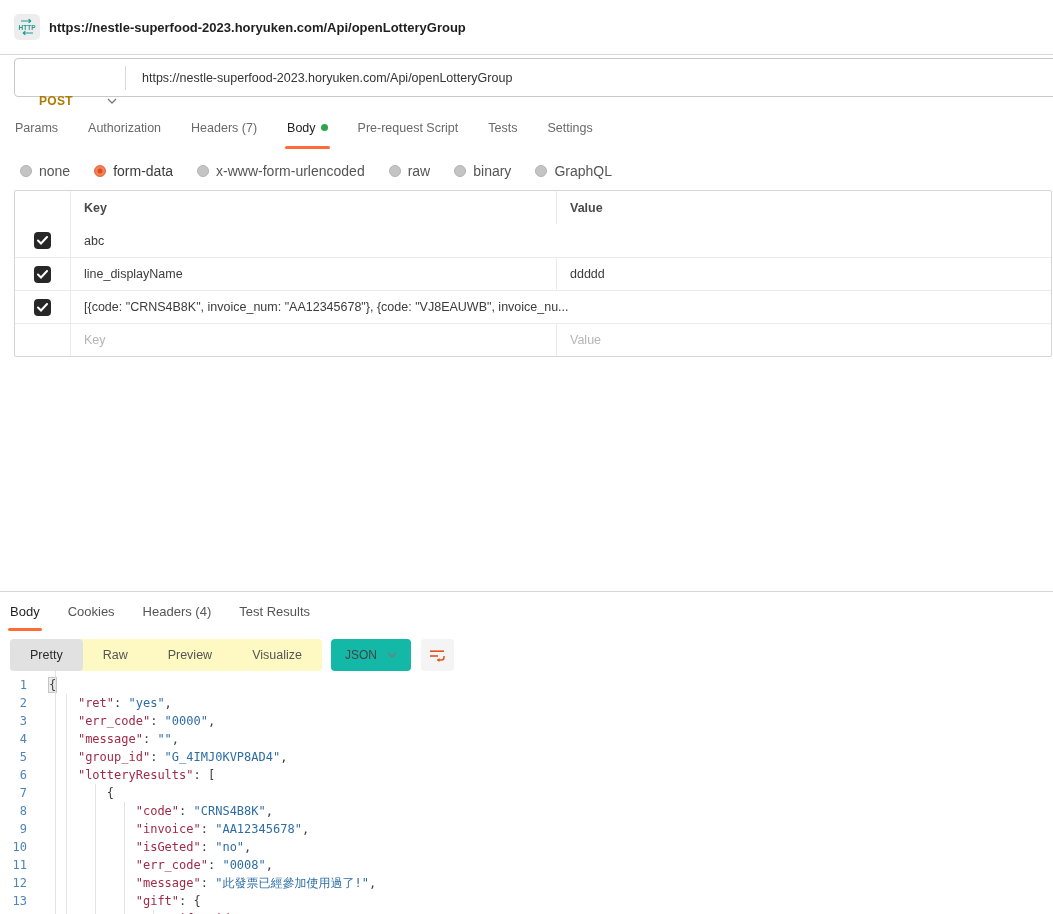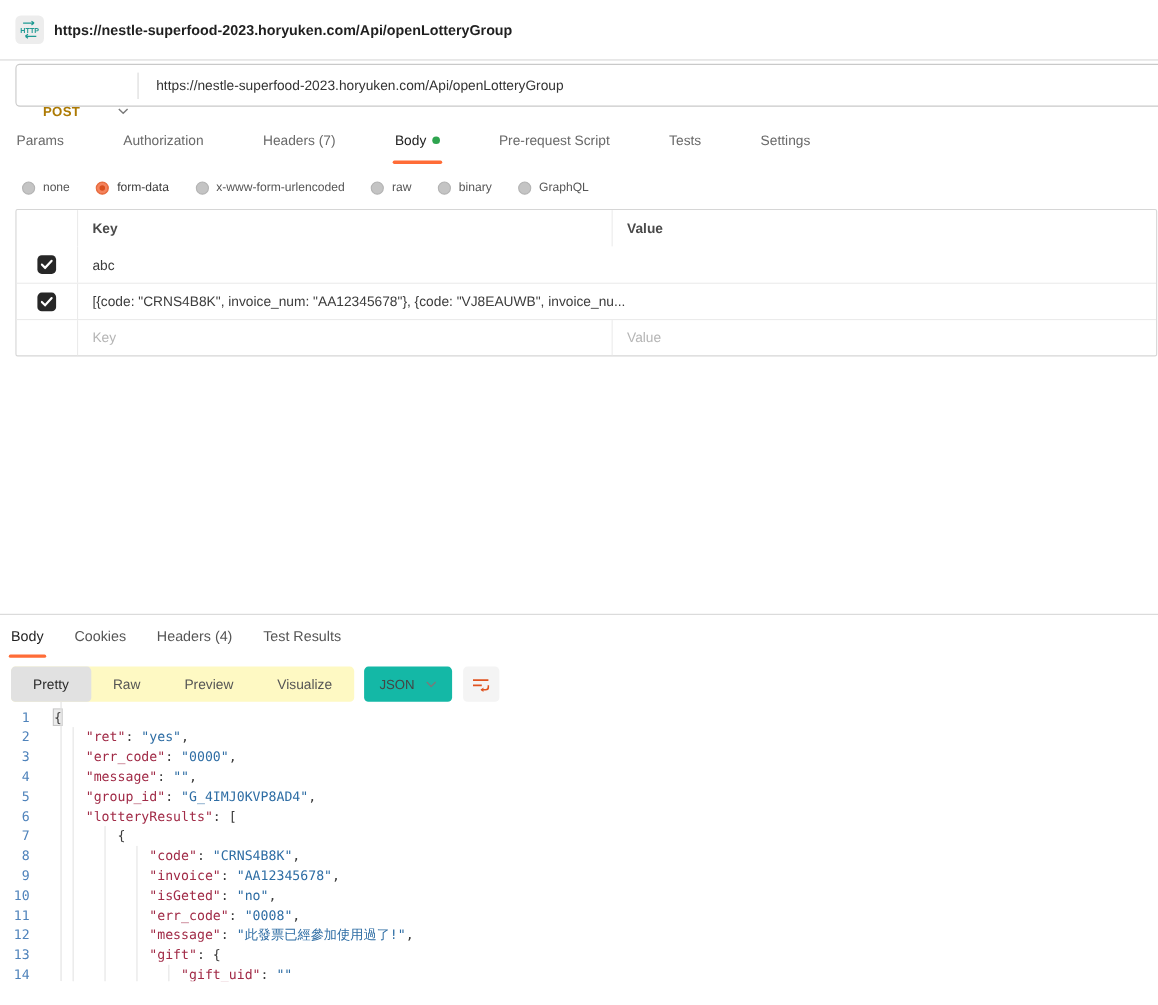--- a/index.html
+++ b/index.html
@@ -18,37 +18,37 @@
   .url-box { position:absolute; left:14px; right:-8px; top:3px; height:39px;
              border:1px solid #c9c9c9; border-radius:4px; display:flex; align-items:center; }
   .method { display:flex; align-items:center; padding:0 0 0 24px; min-width:110px; cursor:pointer;margin-top:47px; }
   .method-label { font-size:12px; font-weight:bold; color:#ad7a03; letter-spacing:.3px; }
   .method-chevron { margin-left:34px; color:#7a7a7a; }
   .url-sep { width:1px; height:24px; background:#d9d9d9; margin-right:16px; }
   .url-input { border:0; outline:0; flex:1; font-size:12.5px; color:#333;
                font-family:"Liberation Sans", sans-serif; background:transparent; }
 
   
-  .req-tabs { display:flex; align-items:center; padding:10px 0 0 15px; height:44px;gap:24px; }
+  .req-tabs { display:flex; align-items:center; padding:10px 0 0 15px; height:44px; }
   .req-tab { position:relative; font-size:12.5px; color:#696969; margin-right:30px;
              padding-bottom:14px; cursor:pointer; white-space:nowrap; }
   .req-tab.active { color:#212121; }
   .req-tab .dot { display:inline-block; width:7px; height:7px; border-radius:50%;
                   background:#2ea44f; margin-left:5px; vertical-align:1px; }
   .req-tab.active::after { content:""; position:absolute; left:-2px; right:-2px; bottom:0;
                   height:3px; border-radius:2px; background:#ff6c37; }
 
   
   .modes { display:flex; align-items:center; padding-left:20px; height:38px; }
   .mode { display:flex; align-items:center; margin-right:24px; cursor:pointer; }
   .radio { width:12px; height:12px; border-radius:50%; background:#c4c4c4;
            border:1px solid #b3b3b3; margin-right:7px; }
   .mode.selected .radio { background:#f4825c; border:1px solid #e66a3c;
            box-shadow:inset 0 0 0 2.5px #f4825c, inset 0 0 0 6px #d94f1e; }
-  .mode-label { font-size:11px; color:#555; }
+  .mode-label { font-size:14px; color:#555; }
   .mode.selected .mode-label { color:#3c3c3c; }
 
   
   .kv-table { margin-left:14px; width:1038px; border:1px solid #d6d6d6; border-radius:2px; }
   .kv-row { display:flex; height:33px; border-top:1px solid #ebebeb; }
   .kv-row:first-child { border-top:0; }
   .cell { display:flex; align-items:center; font-size:12.5px; color:#3c3c3c;
           overflow:hidden; white-space:nowrap; }
   .cell-check { width:56px; justify-content:center; border-right:1px solid #ebebeb; }
   .cell-key  { width:486px; padding-left:13px; border-right:1px solid #ebebeb; }
@@ -170,20 +170,31 @@
         <div class="cell cell-val">abc</div>
       </div>
       <div class="kv-row">
         <div class="cell cell-check">
           <span class="checkbox">
             <svg width="11" height="9" viewBox="0 0 11 9">
               <path d="M1 4.5 l3 3 l6 -6.5" stroke="#fff" stroke-width="2" fill="none" stroke-linecap="round"></path>
             </svg>
           </span>
         </div>
+        <div class="cell cell-key">line_displayName</div>
+        <div class="cell cell-val">ddddd</div>
+      </div>
+      <div class="kv-row">
+        <div class="cell cell-check">
+          <span class="checkbox">
+            <svg width="11" height="9" viewBox="0 0 11 9">
+              <path d="M1 4.5 l3 3 l6 -6.5" stroke="#fff" stroke-width="2" fill="none" stroke-linecap="round"></path>
+            </svg>
+          </span>
+        </div>
         <div class="cell cell-val">[{code: "CRNS4B8K", invoice_num: "AA12345678"}, {code: "VJ8EAUWB", invoice_nu...</div>
       </div>
     </div>
   <div class="kv-row">
     <div class="cell cell-check"></div>
     <div class="cell cell-key placeholder">Key</div>
     <div class="cell cell-val placeholder">Value</div>
   </div>
 </div>
 

